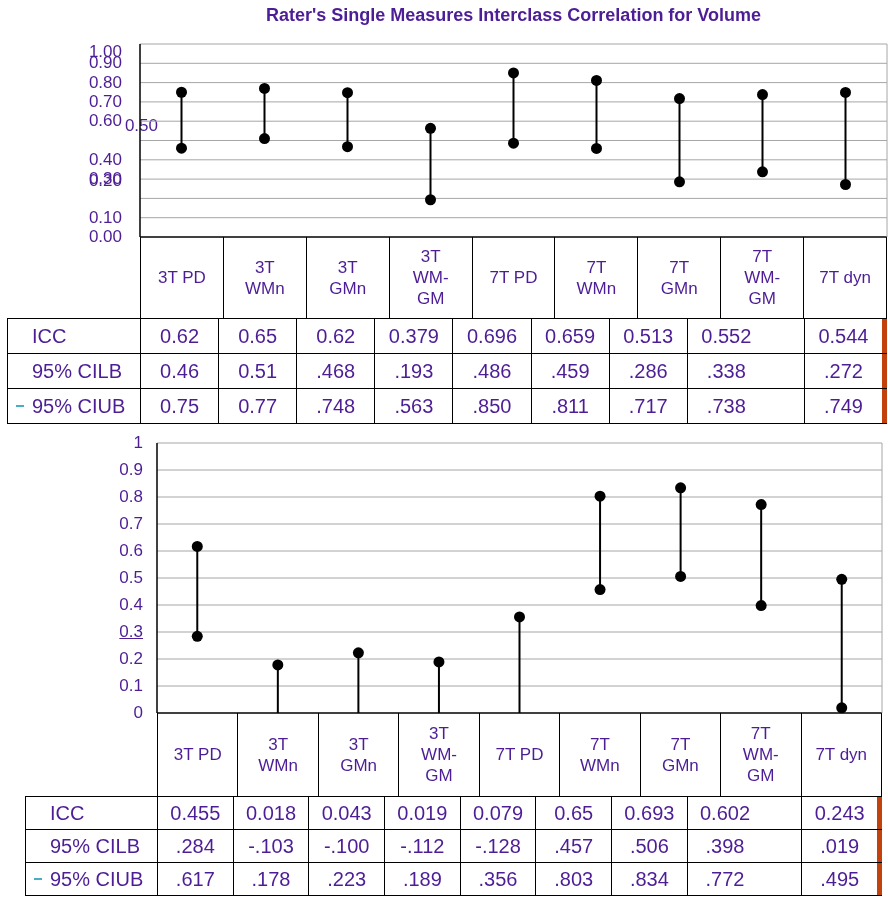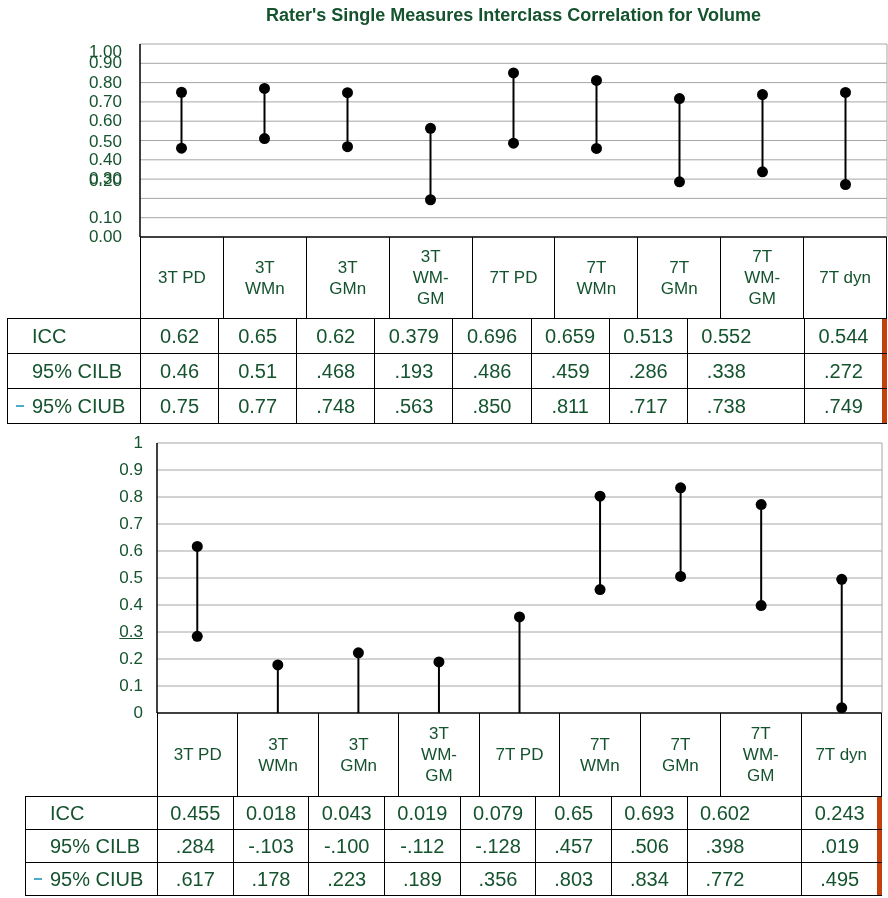--- a/index.html
+++ b/index.html
@@ -1,17 +1,17 @@
 <!DOCTYPE html>
 <html><head>
 <meta charset="utf-8">
 <style>
   html,body{margin:0;padding:0;background:#fff;}
   .page{position:relative;width:888px;height:898px;background:#ffffff;overflow:hidden;
-        font-family:"Liberation Sans",sans-serif;color:#14532d;}
+        font-family:"Liberation Sans",sans-serif;color:#4c1d95;}
   section{position:absolute;inset:0;}
   .chart-title{position:absolute;font-weight:bold;font-size:18px;text-align:center;z-index:5;white-space:nowrap;}
   .t0{left:140px;top:5px;width:747px;}
   .t1{left:157px;top:449px;width:725px;}
   .t1 span{background:#ffffff;padding:0 10px;}
   .ytick{position:absolute;left:0;text-align:right;font-size:17px;height:20px;line-height:20px;}
   svg.plot{position:absolute;overflow:visible;z-index:1;}
   .cat-header{position:absolute;display:flex;border-left:1px solid #000;border-right:1px solid #000;box-sizing:border-box;z-index:2;}
   .cat-cell{flex:1;display:flex;align-items:center;justify-content:center;text-align:center;
             font-size:17px;line-height:21px;box-sizing:border-box;}
@@ -30,21 +30,21 @@
 <div class="page">
   <section id="chart-0">
     <div class="chart-title t0">
       <span>Rater's Single Measures Interclass Correlation for Volume</span>
     </div>
   <div class="ytick" style="top: 42px; width: 122px;">1.00</div>
       <div class="ytick" style="top: 53.3px; width: 122px;">0.90</div>
       <div class="ytick" style="top: 72.6px; width: 122px;">0.80</div>
       <div class="ytick" style="top: 91.9px; width: 122px;">0.70</div>
       <div class="ytick" style="top: 111.2px; width: 122px;">0.60</div>
-      <div class="ytick" style="top: 132px; width: 122px;">0.50</div>
+      <div class="ytick" style="top: 116px; width: 122px; margin-left: 36px;">0.50</div>
       <div class="ytick" style="top: 149.8px; width: 122px;">0.40</div>
       <div class="ytick" style="top: 169.1px; width: 122px;">0.30</div>
       <div class="ytick" style="top: 171px; width: 122px;">0.20</div>
       <div class="ytick" style="top: 207.7px; width: 122px;">0.10</div>
       <div class="ytick" style="top: 227px; width: 122px;">0.00</div>
       <svg class="plot" width="747" height="193" style="left: 140px; top: 44px;">
         <line x1="0" y1="0" x2="747" y2="0" stroke="#A6A6A6" stroke-width="1"></line>
         <line x1="0" y1="19.3" x2="747" y2="19.3" stroke="#A6A6A6" stroke-width="1"></line>
         <line x1="0" y1="38.6" x2="747" y2="38.6" stroke="#A6A6A6" stroke-width="1"></line>
         <line x1="0" y1="57.9" x2="747" y2="57.9" stroke="#A6A6A6" stroke-width="1"></line>

